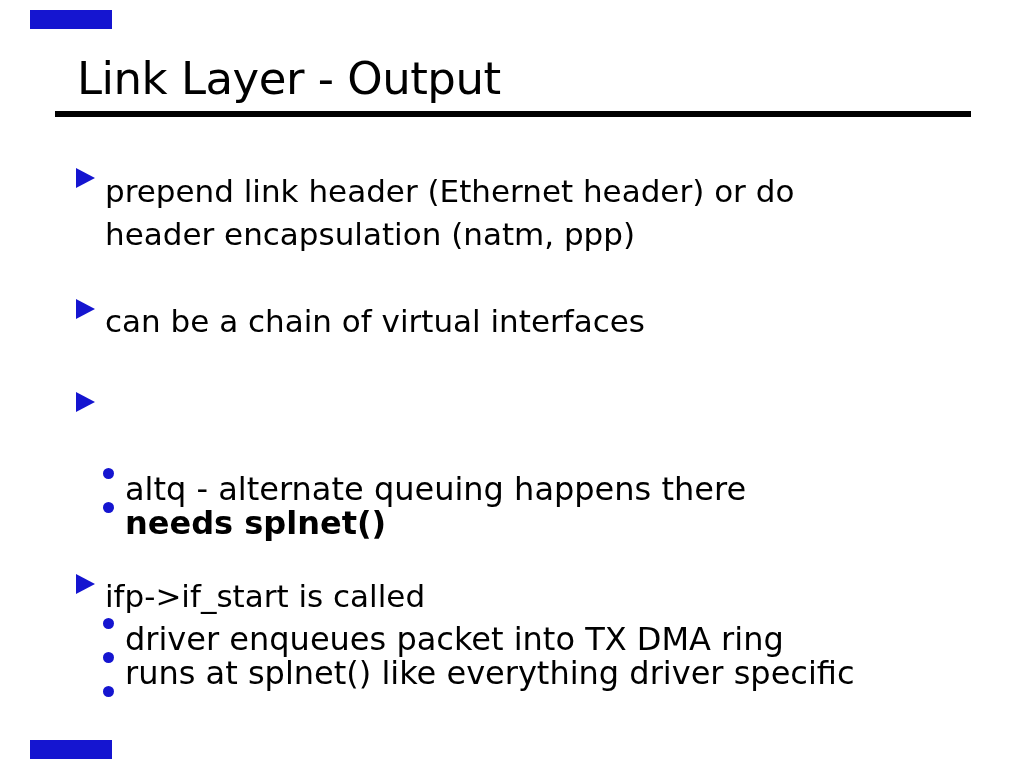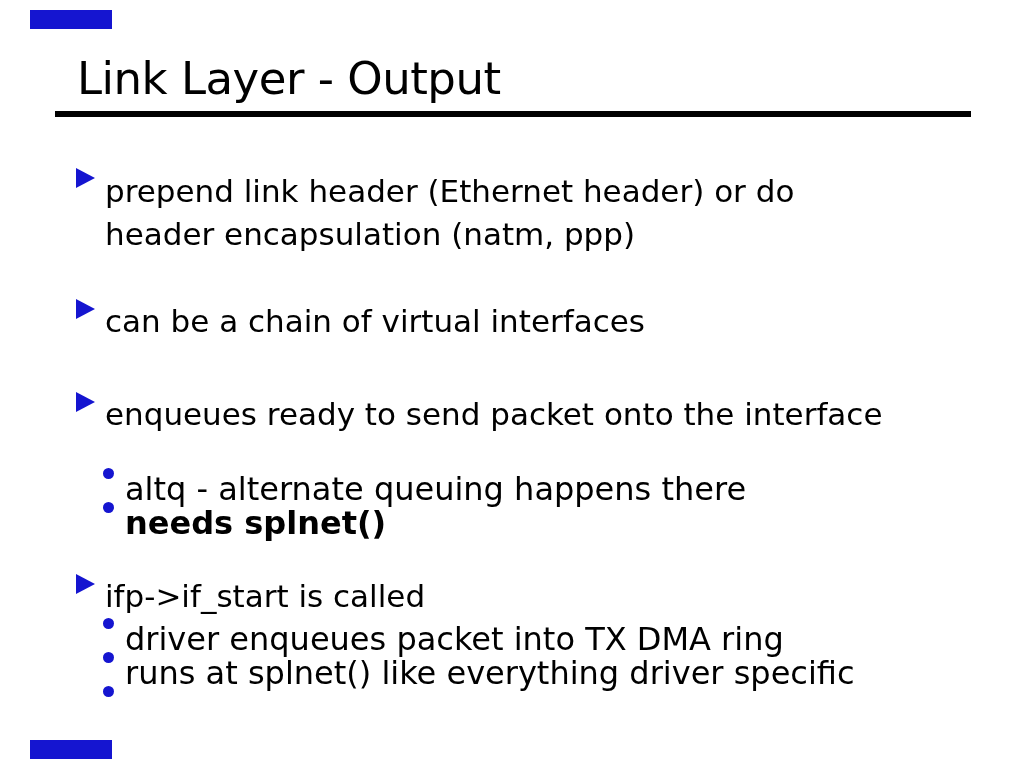--- a/index.html
+++ b/index.html
@@ -125,21 +125,20 @@
   <div class="row main" id="b2">
     <span class="tri" style="border-left-color: rgb(21, 21, 208);"></span>
     <div class="text">
       <span class="line">can be a chain of virtual interfaces</span>
     </div>
   </div>
 
   <div class="row main" id="b3">
     <span class="tri" style="border-left-color: rgb(21, 21, 208);"></span>
     <div class="text">
-      <span class="line">enqueues ready to send packet onto the interface</span>
     </div>
   </div>
 
   <div class="row sub" id="s1">
     <span class="dot" style="background-color: rgb(21, 21, 208);"></span>
     <div class="text">
       <span class="line">altq - alternate queuing happens there</span>
     </div>
   </div>
 

